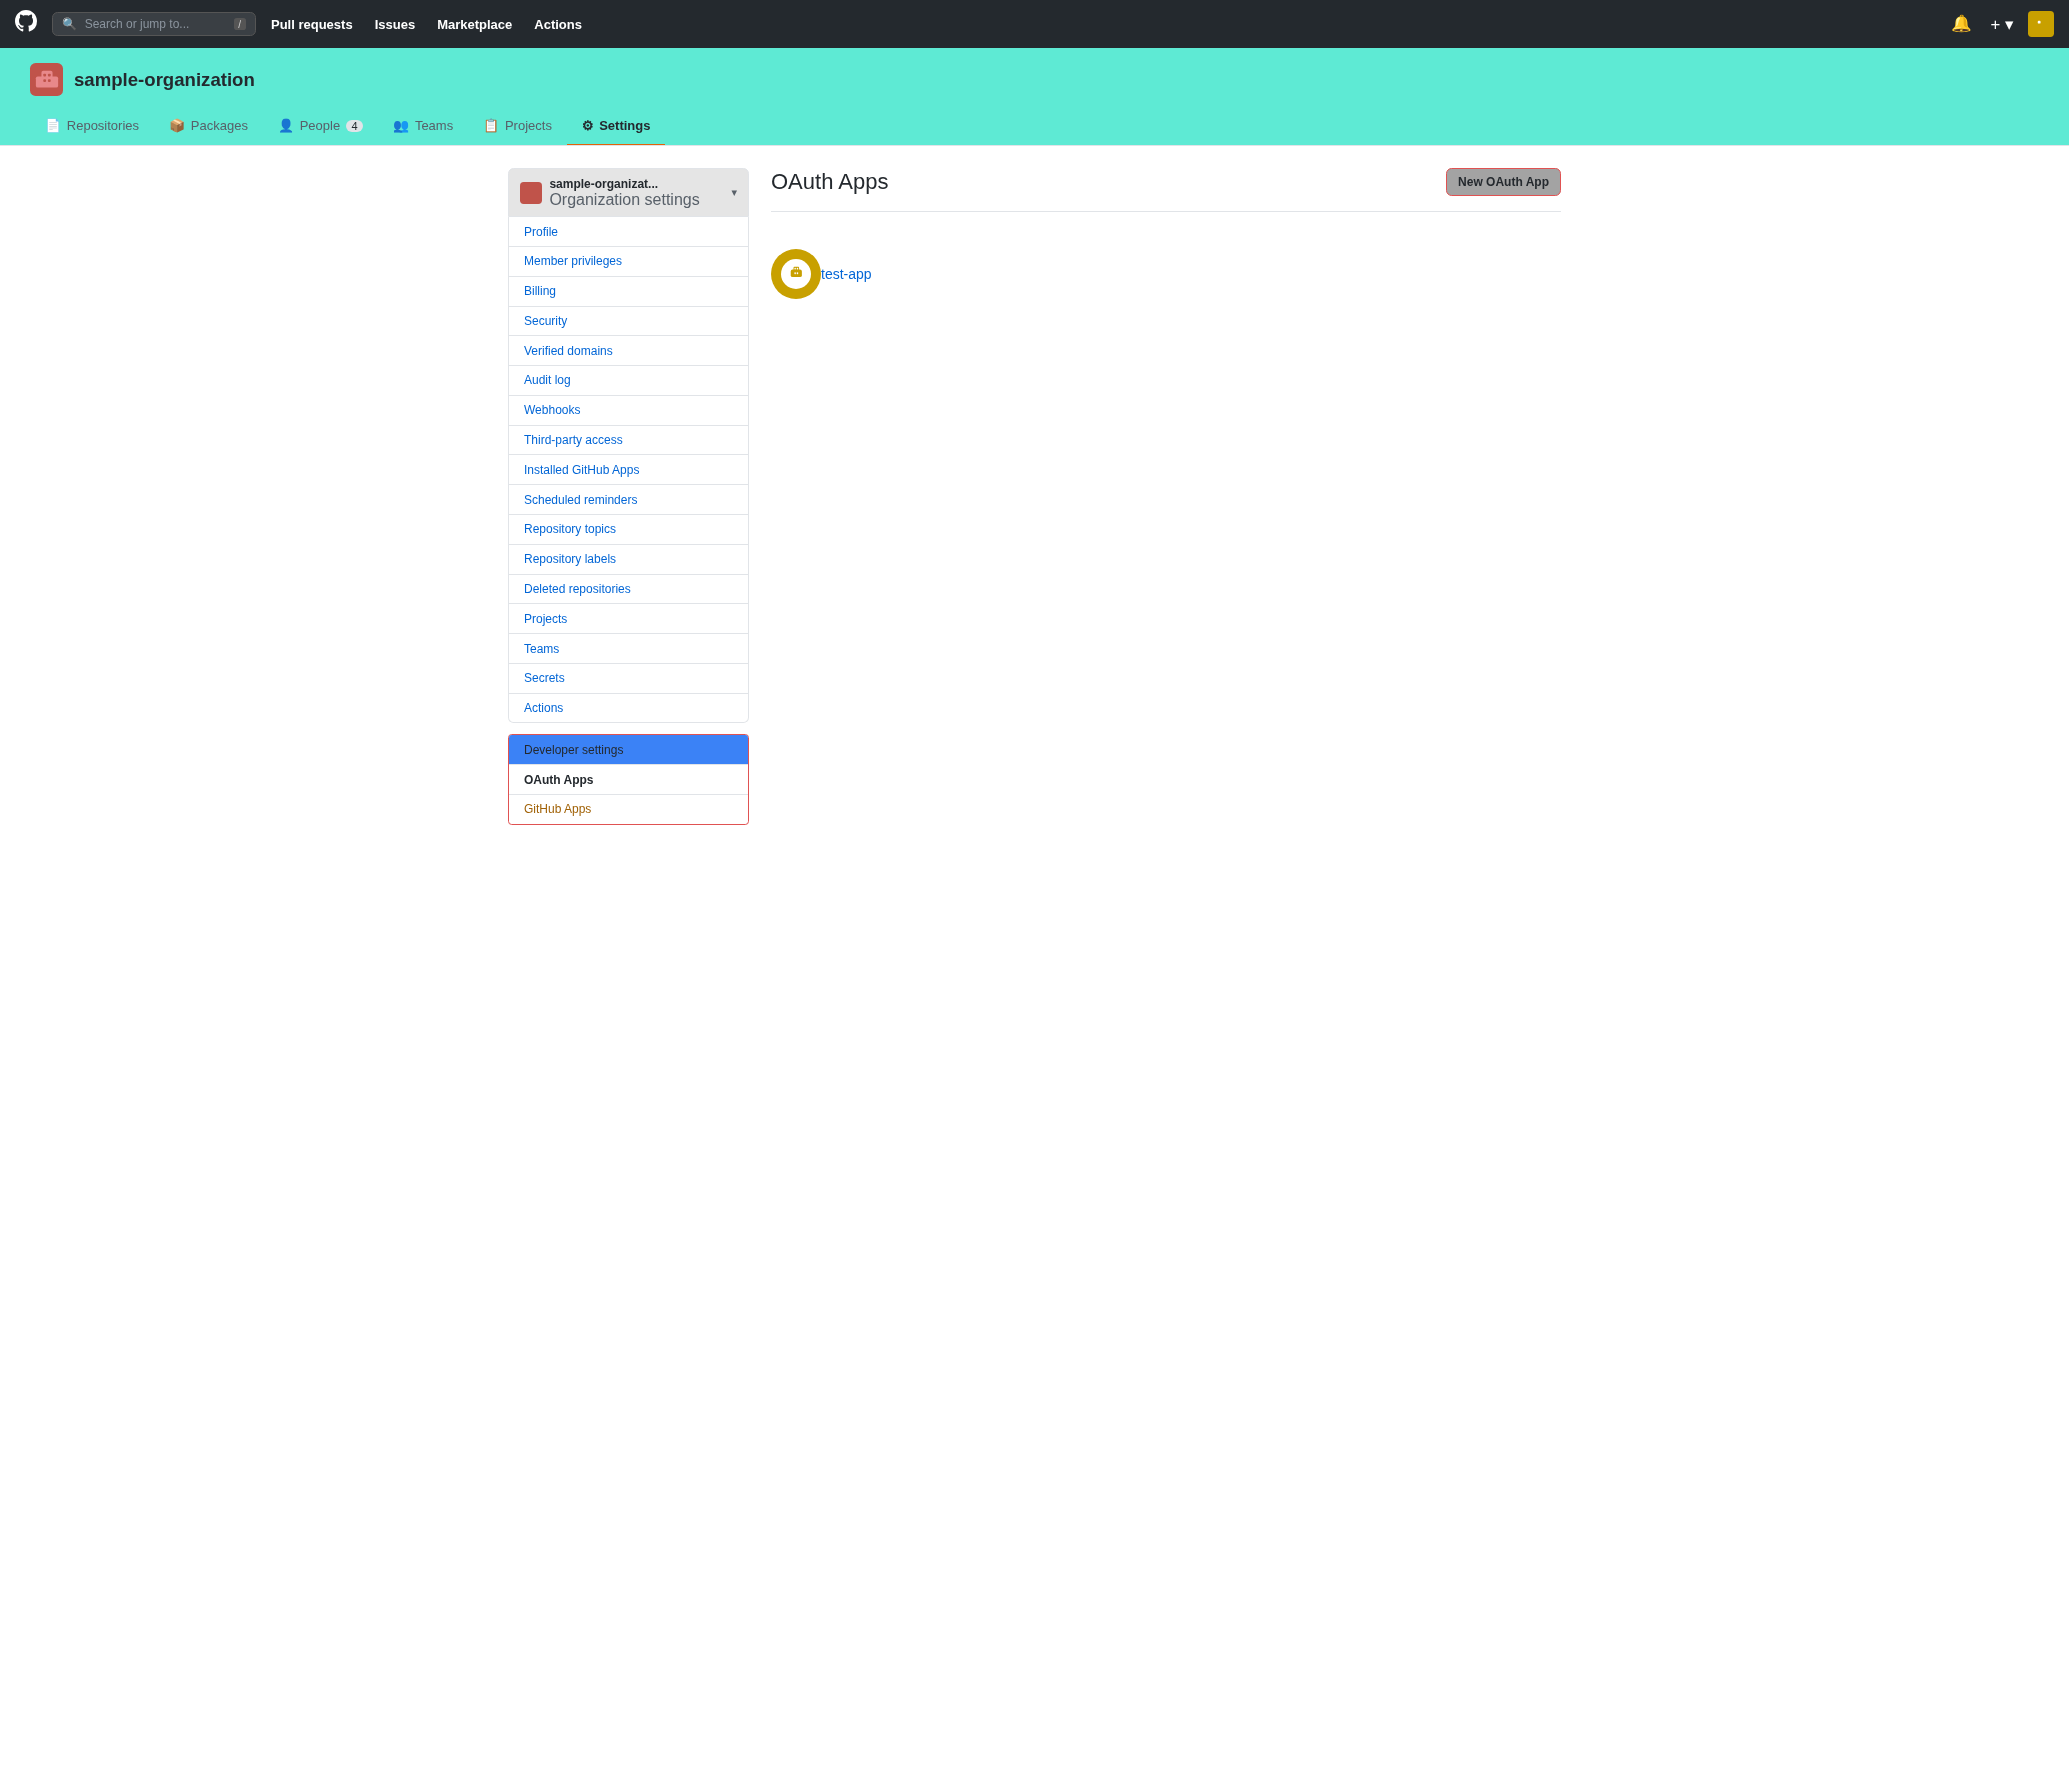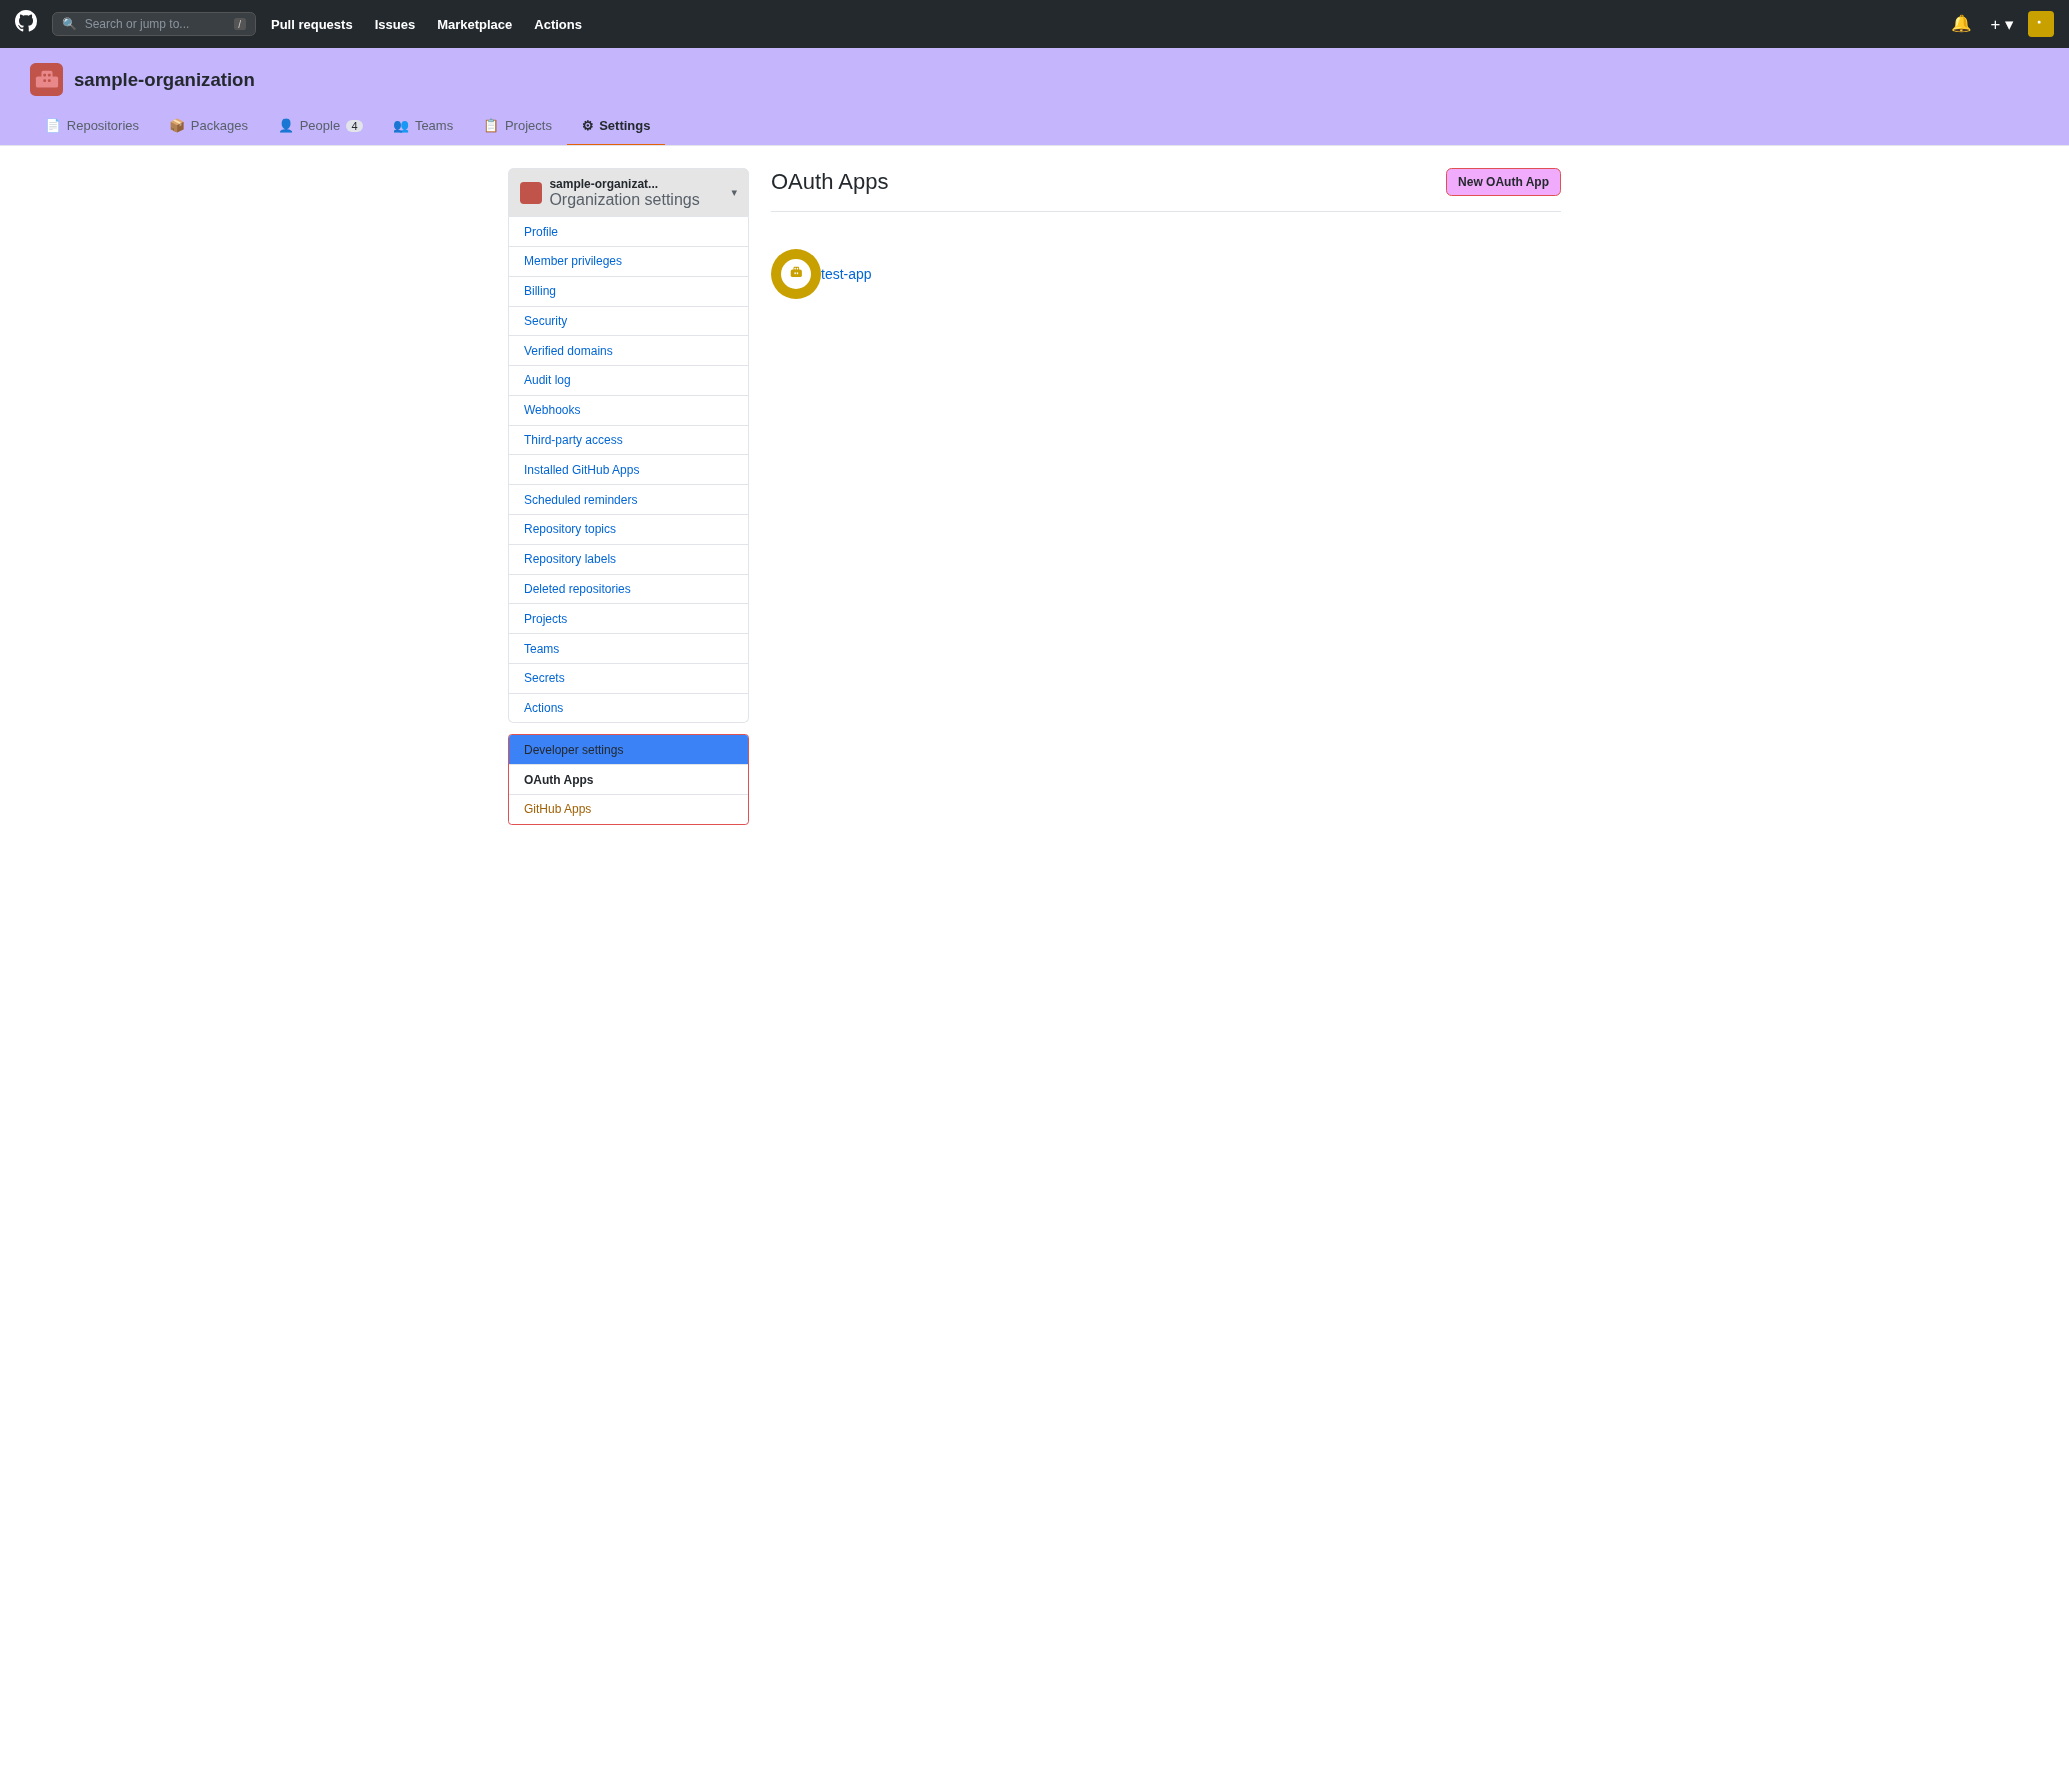--- a/index.html
+++ b/index.html
@@ -76,21 +76,21 @@
       background: #c8a000;
       display: flex;
       align-items: center;
       justify-content: center;
       font-size: 11px;
       color: white;
     }
 
     
     .org-header {
-      background: #c4b5fd;
+      background: #5eead4;
       border-bottom: 0.9px solid #e1e4e8;
       padding: 15px 30px 0;
     }
     .org-title {
       display: flex;
       align-items: center;
       gap: 11px;
       margin-bottom: 15px;
     }
     .org-avatar {
@@ -239,21 +239,21 @@
       justify-content: space-between;
       padding-bottom: 15px;
       border-bottom: 0.9px solid #e1e4e8;
       margin-bottom: 22px;
     }
     .content-title {
       font-size: 22px;
       font-weight: 400;
     }
     .btn-new-oauth {
-      background: #f0abfc;
+      background: #a3a3a3;
       border: 0.9px solid #e05252;
       color: #24292e;
       padding: 5.6px 11px;
       border-radius: 5.6px;
       cursor: pointer;
       font-size: 12px;
       font-weight: 600;
     }
 
     

